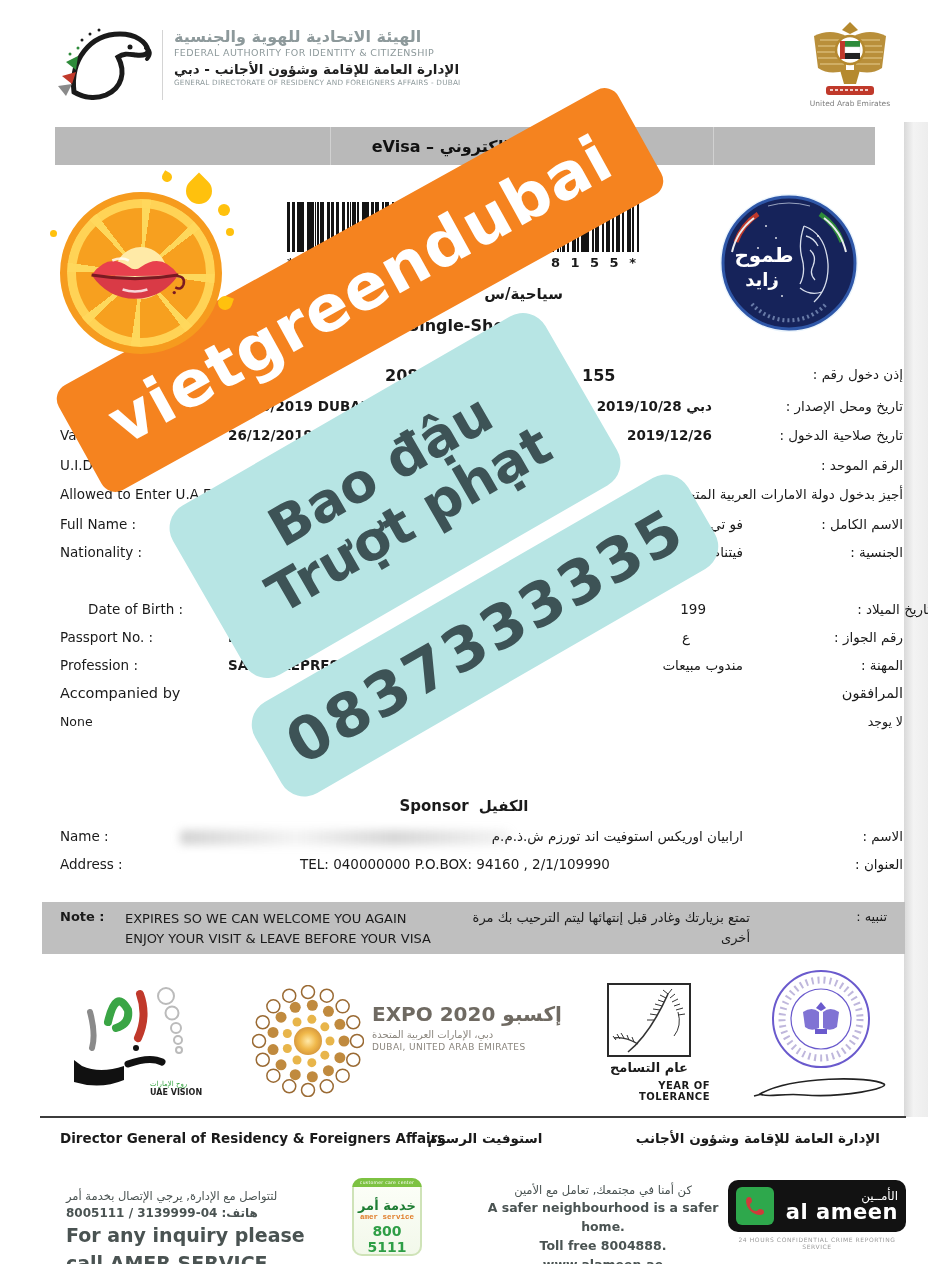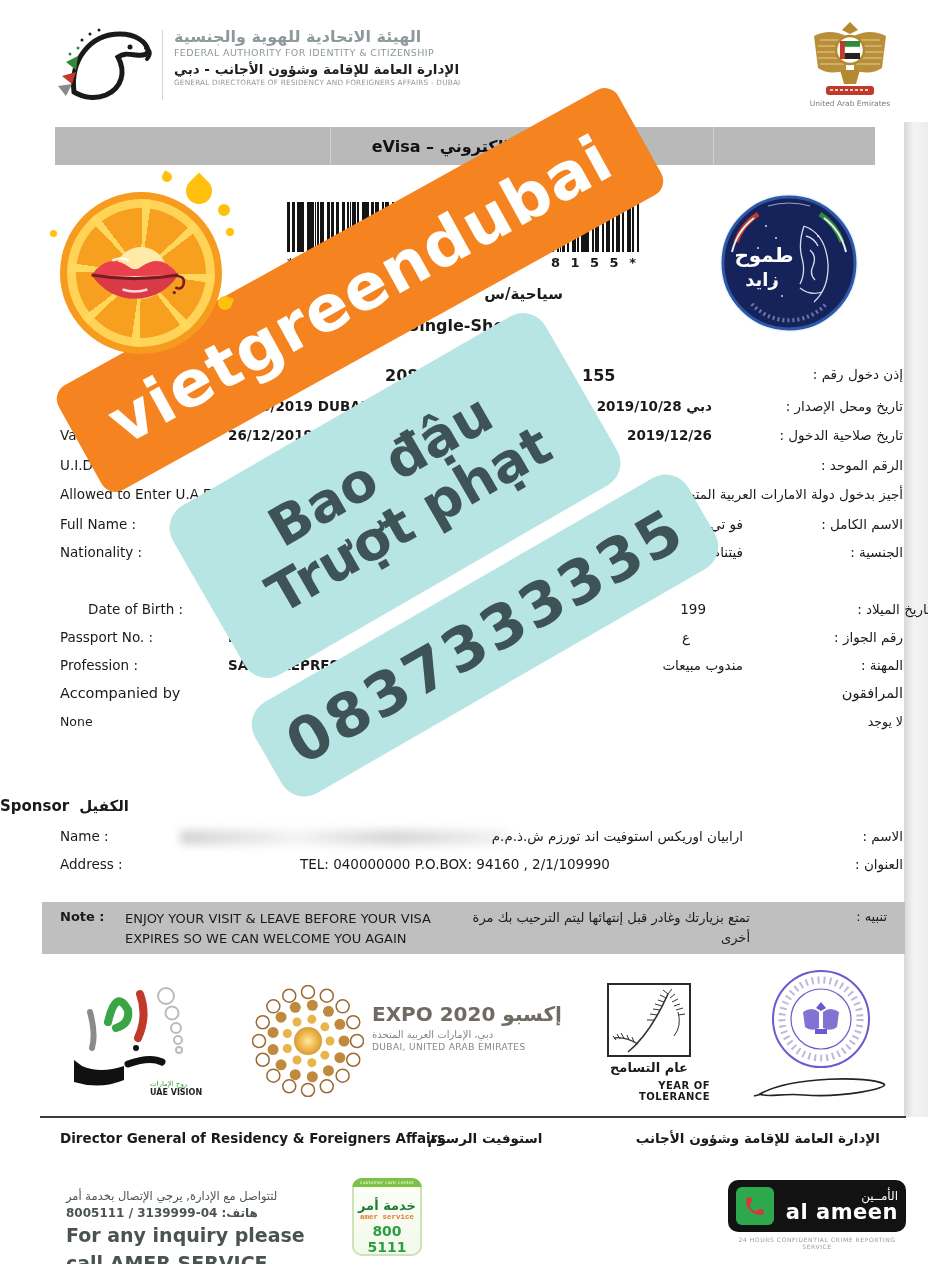--- a/index.html
+++ b/index.html
@@ -37,21 +37,21 @@
   .row{left:0;width:928px;height:20px;font-size:13.5px;}
   .row>span{position:absolute;white-space:nowrap;}
   .en-l{left:60px;}
   .en-v{left:228px;font-weight:600;}
   .ar-v{right:185px;direction:rtl;}
   .ar-l{right:25px;direction:rtl;}
 
   .permit-l{left:385px;top:366px;font-size:16px;font-weight:bold;}
   .permit-r{left:582px;top:366px;font-size:16px;font-weight:bold;}
 
-  .sponsor-title{left:0;top:797px;width:928px;display:flex;gap:10px;font-size:15px;font-weight:bold;}
+  .sponsor-title{left:0;top:797px;width:928px;display:flex;justify-content:center;gap:10px;font-size:15px;font-weight:bold;}
   .redact{left:180px;top:830px;width:330px;height:15px;border-radius:4px;filter:blur(4px);
     background:linear-gradient(90deg,rgba(110,110,110,.30),rgba(160,160,160,.12) 35%,rgba(110,110,110,.28) 65%,rgba(150,150,150,.10));}
 
   
   .note{left:42px;top:902px;width:863px;height:52px;background:#bfbfbf;font-size:13px;}
   .note>div{position:absolute;}
   .note-en{left:83px;top:7px;line-height:1.55;}
   .note-ar{right:155px;top:6px;text-align:right;direction:rtl;line-height:1.5;}
   .note-lbl-en{left:18px;top:7px;font-weight:bold;}
   .note-lbl-ar{right:18px;top:7px;direction:rtl;}
@@ -278,22 +278,22 @@
   <div class="abs redact"></div>
   <div class="abs row" style="top:856px;">
     <span class="en-l">Address :</span>
     <span class="abs" style="left:300px;">TEL: 040000000 P.O.BOX: 94160 , 2/1/109990</span>
     <span class="ar-l">العنوان :</span>
   </div>
 
   <div class="abs note">
     <div class="note-lbl-en">Note :</div>
     <div class="note-en">
+      <div>EXPIRES SO WE CAN WELCOME YOU AGAIN</div>
       <div>ENJOY YOUR VISIT &amp; LEAVE BEFORE YOUR VISA</div>
-      <div>EXPIRES SO WE CAN WELCOME YOU AGAIN</div>
     </div>
     <div class="note-ar">
       <div>تمتع بزيارتك وغادر قبل إنتهائها ليتم الترحيب بك مرة</div>
       <div>أخرى</div>
     </div>
     <div class="note-lbl-ar">تنبيه :</div>
   </div>
 
   <svg class="abs" style="left:66px;top:982px;" width="142" height="118" viewBox="0 0 142 118">
     <g fill="none" stroke="#bbb" stroke-width="2">
@@ -409,20 +409,25 @@
     <div class="amer-ar2">هاتف: 04-3139999 / 8005111</div>
     <div class="amer-en">For any inquiry please call AMER SERVICE</div>
     <div class="amer-en" style="font-size:12.5px;margin-top:35px;">tel : 04-3139999 / 8005111</div>
   </div>
   <div class="abs amer-badge">
     <div class="amer-top">customer care center</div>
     <div class="amer-ar-b">خدمة أمر</div>
     <div class="amer-sv">amer service</div>
     <div class="amer-no">800 5111</div>
   </div>
+  <div class="abs alameen-txt">
+    <div class="amer-ar1">كن أمنا في مجتمعك, تعامل مع الأمين</div>
+    <div class="amer-en" style="font-size:12.5px;">A safer neighbourhood is a safer home.</div>
+    <div class="amer-en" style="font-size:12.5px;">Toll free 8004888. www.alameen.ae</div>
+  </div>
   <div class="abs alameen-badge">
     <div class="alameen-sq">
       <svg width="24" height="24" viewBox="0 0 24 24">
           <path d="M6,3 C8,3 9,5 9,7 C9,9 7,9 7,11 C7,14 10,17 13,17 C15,17 15,15 17,15 C19,15 21,16 21,18 C21,20 19,21 17,21 C10,21 3,14 3,7 C3,5 4,3 6,3 Z" fill="#d03a3a"></path>
         </svg>
     </div>
     <div class="alameen-words">
       <div class="alameen-ar">الأمــين</div>
       <div class="alameen-en">al ameen</div>
     </div>

